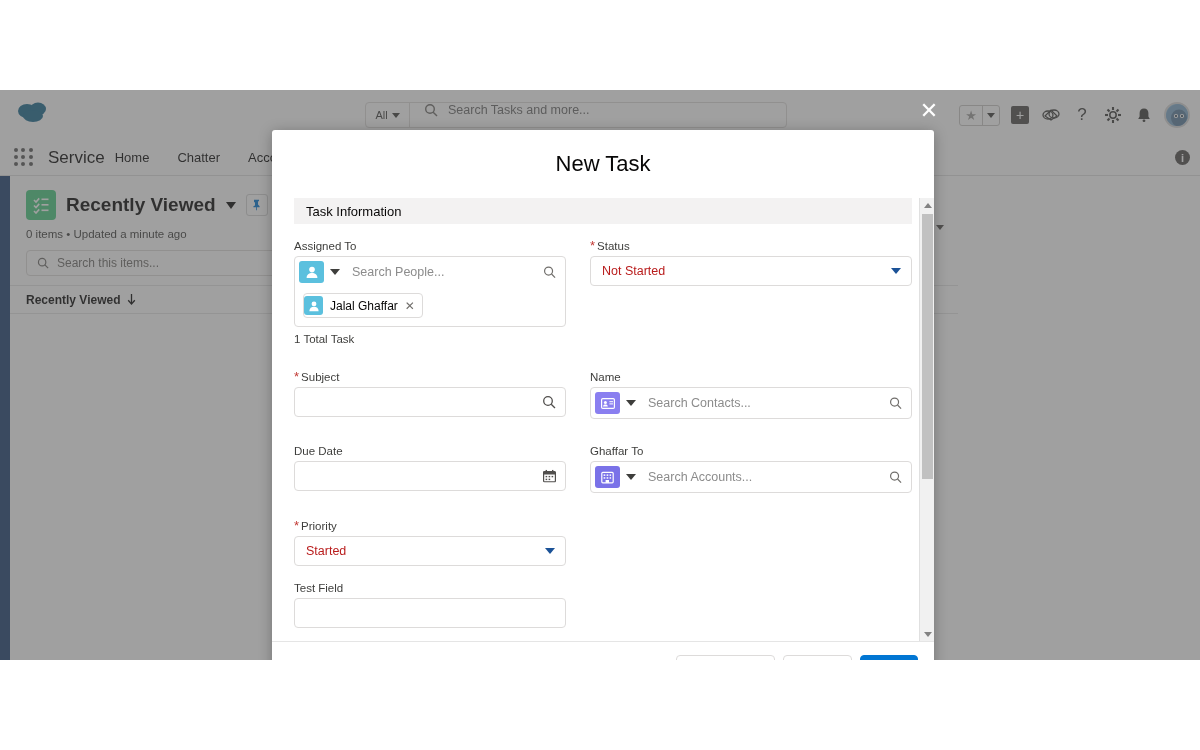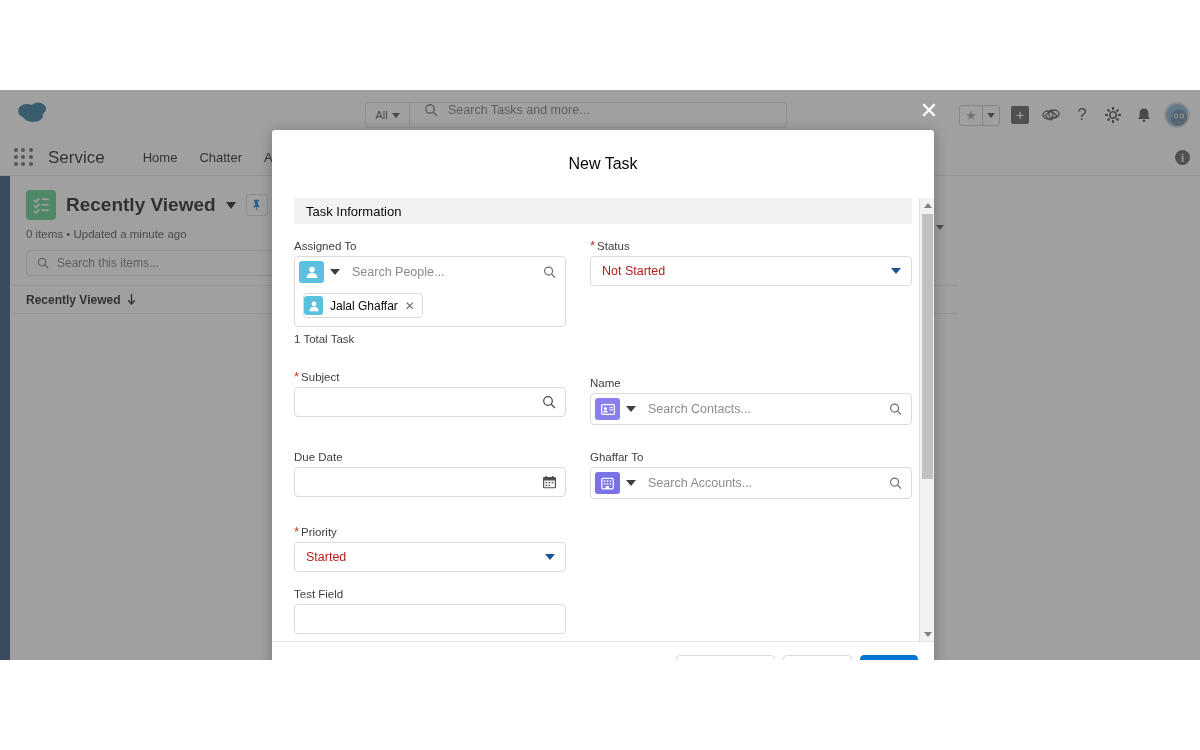--- a/index.html
+++ b/index.html
@@ -107,21 +107,21 @@
     width: 20px; height: 20px;
     display: grid;
     grid-template-columns: repeat(3, 1fr);
     grid-template-rows: repeat(3, 1fr);
     gap: 2px;
   }
   .waffle span { width: 4px; height: 4px; border-radius: 50%; background: #5a5a5a; }
   .app-name {
     margin-left: 14px; font-size: 17px; color: #080707; font-weight: 400;
   }
-  .nav-items { display: flex; align-items: center; margin-left: 38px; gap: 22px; }
+  .nav-items { display: flex; align-items: center; margin-left: 10px; gap: 28px; }
   .nav-item { font-size: 13px; color: #080707; }
   .nav-info {
     position: absolute; right: 10px; top: 10px;
     width: 15px; height: 15px; border-radius: 50%;
     background: #514f4d; color: #fff;
     font-size: 11px; font-weight: bold;
     display: flex; align-items: center; justify-content: center;
   }
 
   
@@ -214,21 +214,21 @@
   .modal-close {
     position: absolute; top: -32px; right: -8px;
     width: 26px; height: 26px;
     display: flex; align-items: center; justify-content: center;
     color: #ffffff; font-size: 22px; line-height: 1; font-weight: 300;
     z-index: 61;
   }
   .modal-title {
     height: 68px;
     display: flex; align-items: center; justify-content: center;
-    font-size: 16px; color: #080707; font-weight: 400; text-align: center;
+    font-size: 22px; color: #080707; font-weight: 400; text-align: center;
   }
   .modal-scroll {
     flex: 1;
     overflow: hidden;
     position: relative;
     padding: 0 22px 0 22px;
   }
   .section-head {
     height: 26px;
     background: #f3f2f2;
@@ -613,21 +613,21 @@
             <span class="input-text"></span>
             <span class="inline-icon-right">
               <svg width="14" height="14" viewBox="0 0 14 14">
                 <circle cx="6" cy="6" r="4.3" fill="none" stroke="#514f4d" stroke-width="1.3"></circle>
                 <line x1="9.2" y1="9.2" x2="13" y2="13" stroke="#514f4d" stroke-width="1.3"></line>
               </svg>
             </span>
           </div>
         </div>
 
-        <div class="field" style="margin-top:16px;">
+        <div class="field" style="margin-top:10px;">
           <div class="field-label">
             <span>Name</span>
           </div>
           <div class="lookup-wrap">
             <div class="lookup-row">
               <div class="obj-chip obj-contact">
                 <svg width="14" height="11" viewBox="0 0 14 11">
                   <rect x="0.6" y="0.6" width="12.8" height="9.8" rx="1.2" fill="none" stroke="#fff" stroke-width="1.2"></rect>
                   <circle cx="4.4" cy="4.4" r="1.5" fill="#fff"></circle>
                   <path d="M2 8.6 C2 7 3.1 6.4 4.4 6.4 C5.7 6.4 6.8 7 6.8 8.6 Z" fill="#fff"></path>

